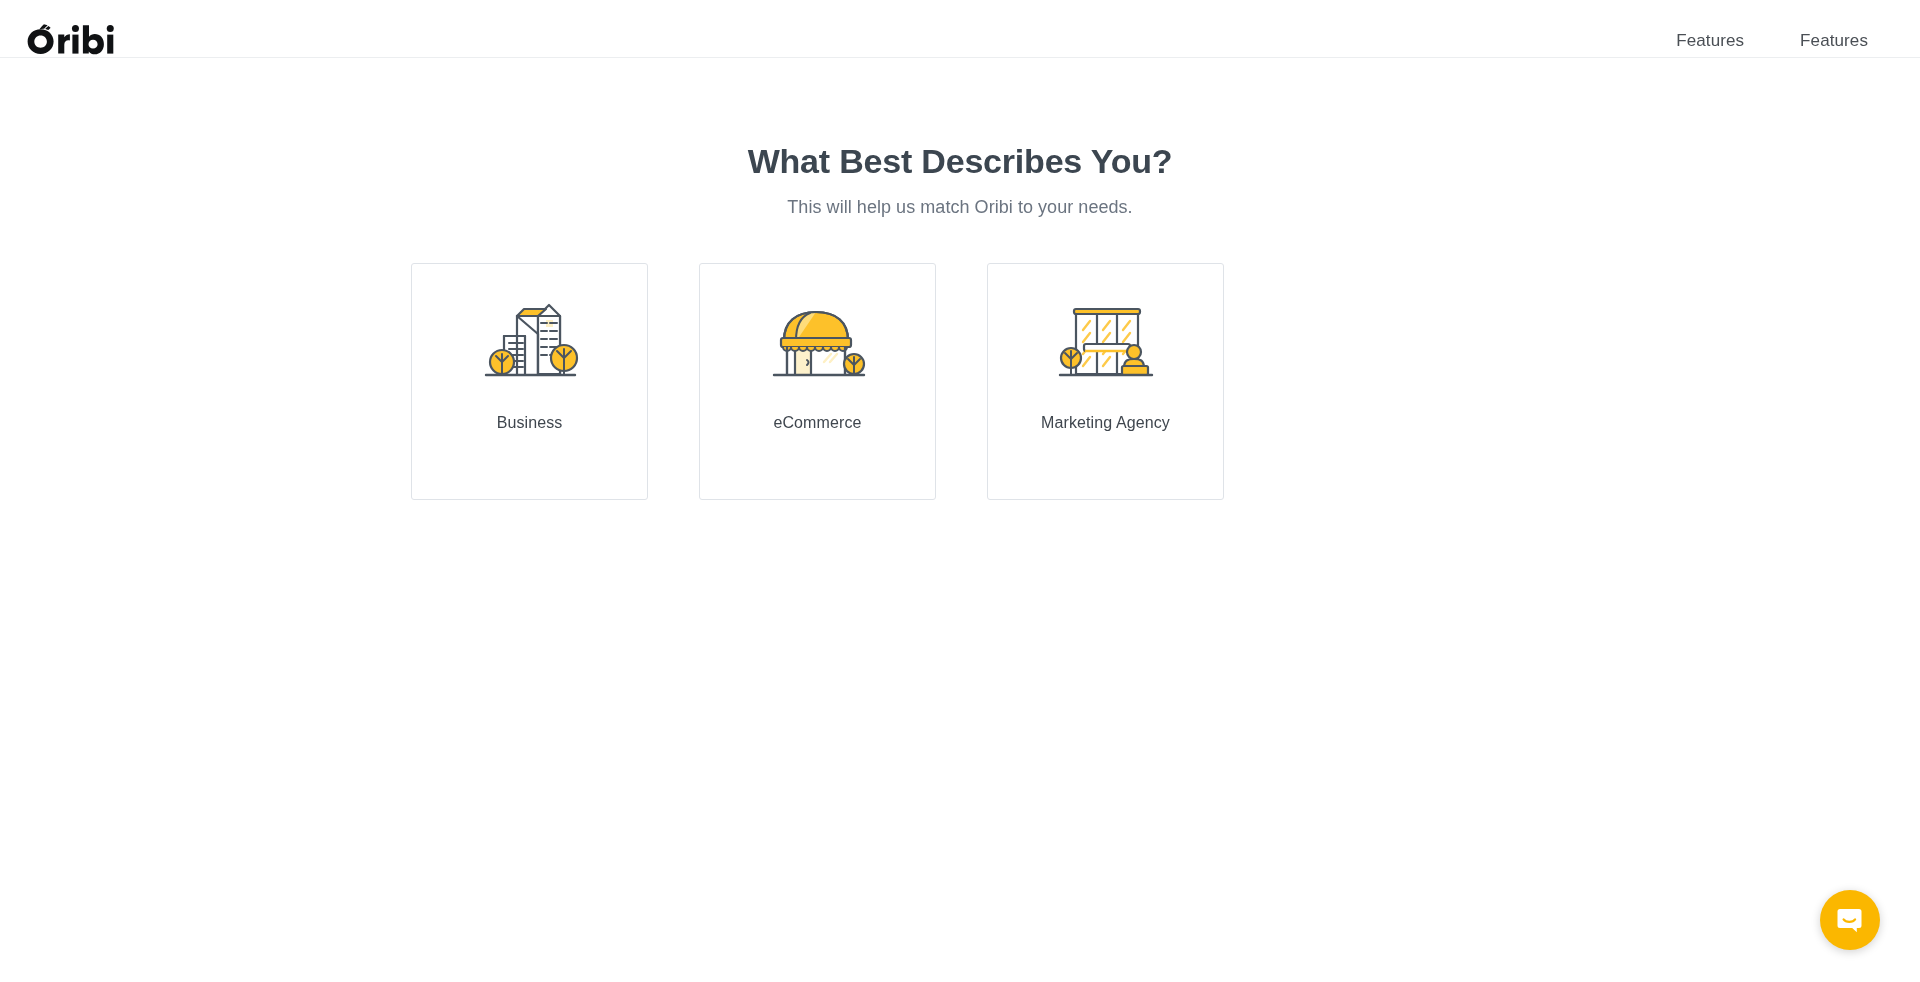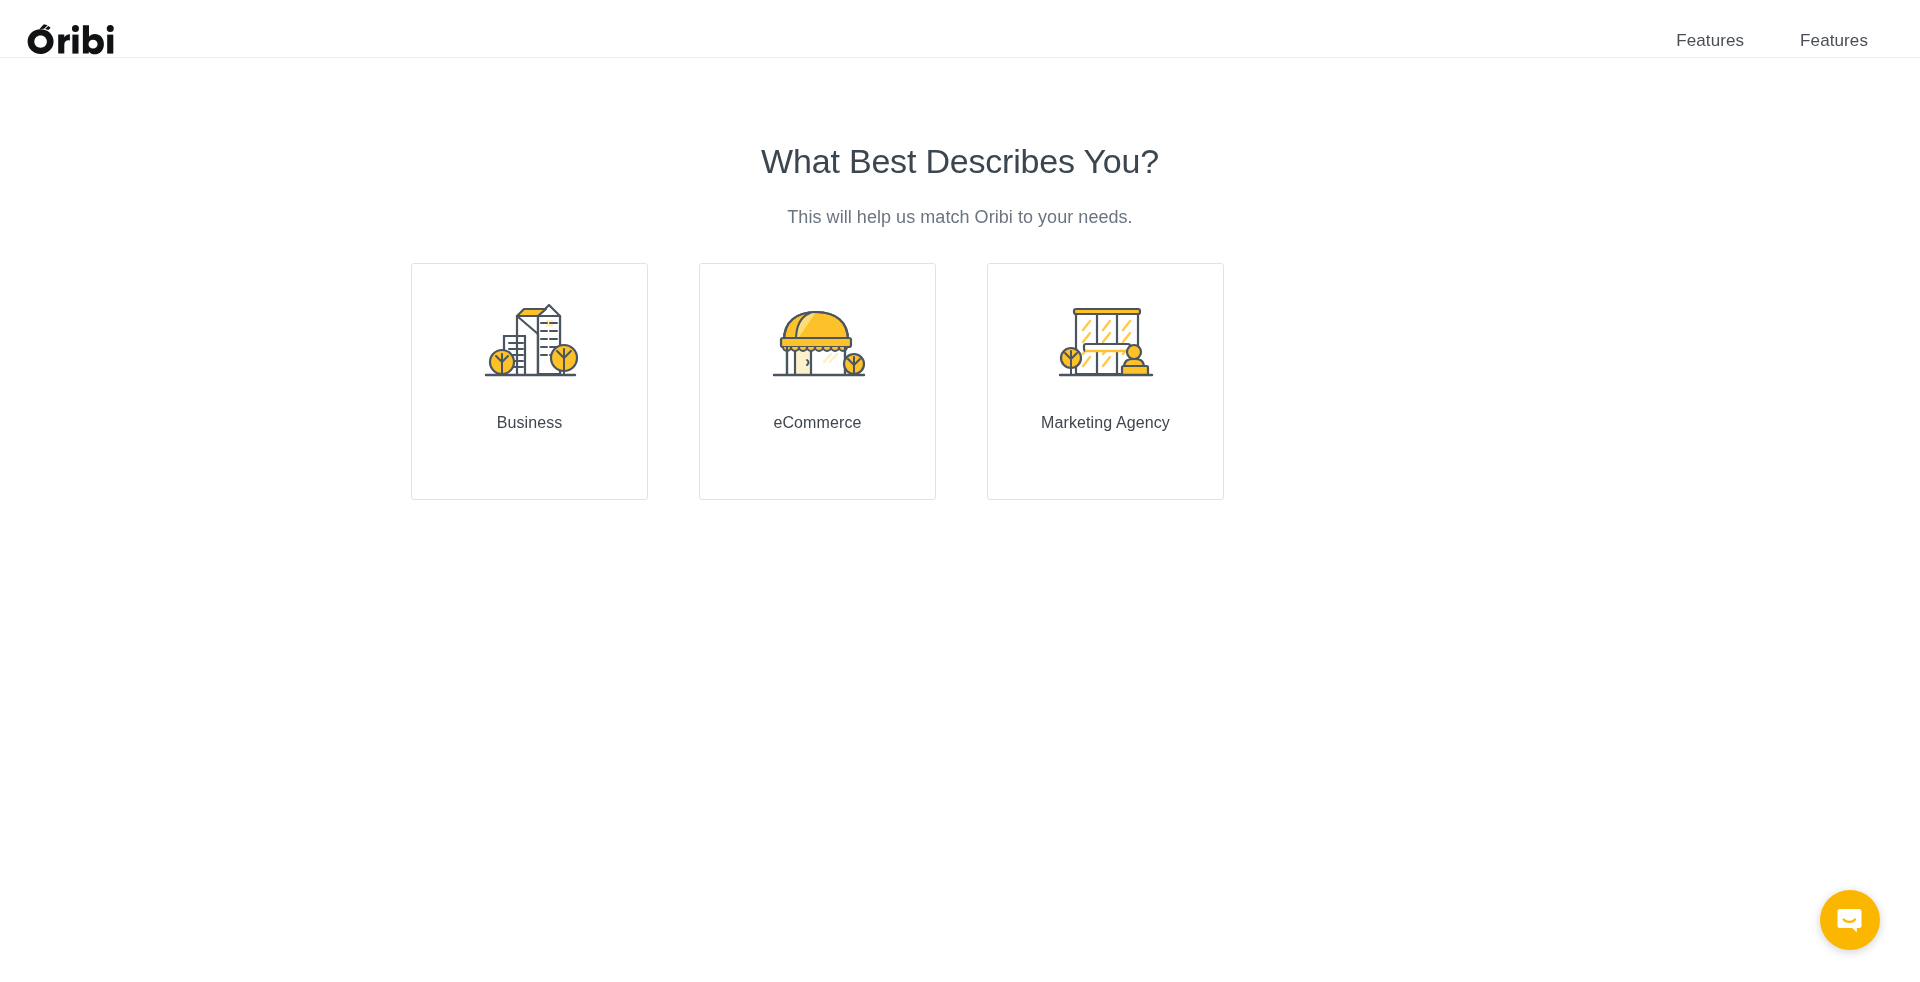--- a/index.html
+++ b/index.html
@@ -62,28 +62,28 @@
     background: #ffffff;
   }
 
   .page-title {
     position: absolute;
     top: 61px;
     left: 0;
     width: 1920px;
     text-align: center;
     font-size: 34px;
-    font-weight: normal;
+    font-weight: bold;
     color: #3c4650;
     letter-spacing: -0.2px;
   }
 
   .page-subtitle {
     position: absolute;
-    top: 126px;
+    top: 116px;
     left: 0;
     width: 1920px;
     text-align: center;
     font-size: 18px;
     color: #6b7480;
     letter-spacing: .05px;
   }
 
   
   .card-row {

